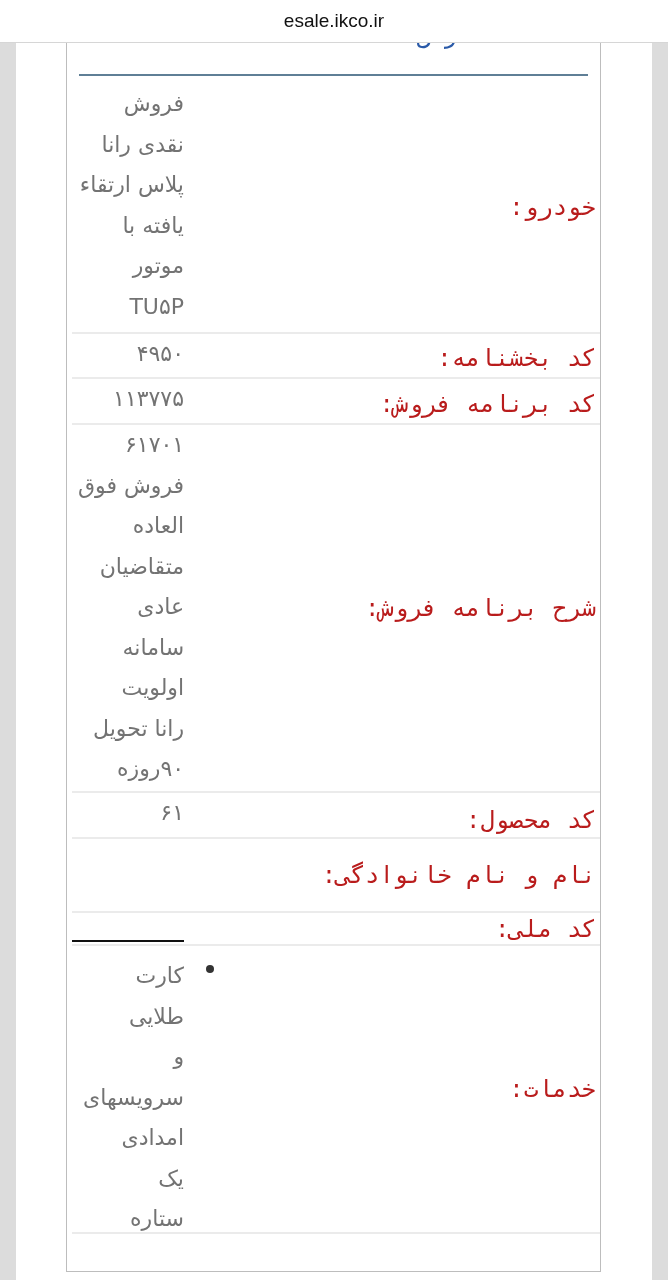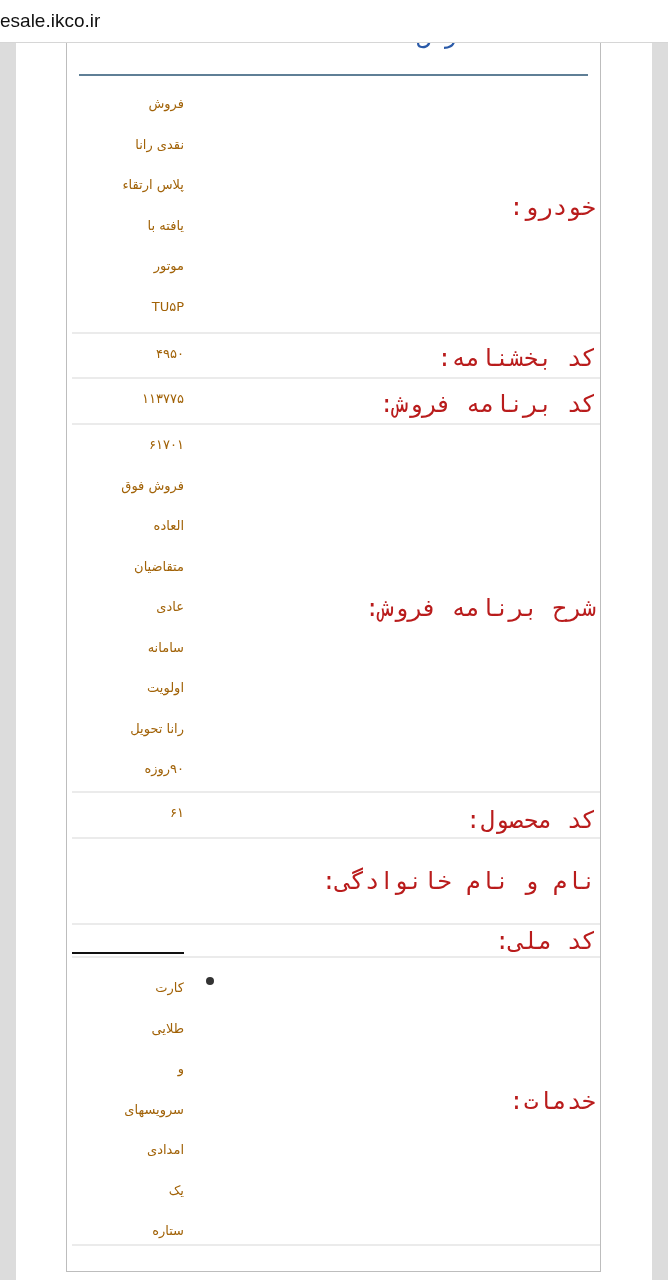--- a/index.html
+++ b/index.html
@@ -5,21 +5,21 @@
   html, body { margin:0; padding:0; }
   body {
     width:668px; height:1280px; overflow:hidden; position:relative;
     background:#ffffff;
     font-family:"DejaVu Sans", sans-serif;
     color:#222;
   }
   .urlbar {
     position:absolute; left:0; top:0; width:668px; height:42px;
     background:#ffffff; border-bottom:1px solid #d6d6d6;
-    display:flex; align-items:center; justify-content:flex-start;
+    display:flex; align-items:center; justify-content:center;
     font-family:"Liberation Sans", sans-serif; font-size:19px; color:#111;
     z-index:5;
   }
   .gutter-left { position:absolute; left:0; top:43px; width:16px; height:1237px; background:#dcdcdc; }
   .gutter-right { position:absolute; right:0; top:43px; width:16px; height:1237px; background:#dcdcdc; }
   .page-col {
     position:absolute; left:16px; top:43px; width:636px; height:1237px; background:#fff;
   }
   .card {
     position:absolute; left:66px; top:43px; width:535px; height:1229px;
@@ -36,21 +36,21 @@
   .rows { position:absolute; left:5px; right:0; top:40px; direction:rtl; }
   .row {
     display:flex; flex-direction:row; border-bottom:2px solid #ebebeb;
     box-sizing:border-box; position:relative;
   }
   .row .label {
     width:300px; padding-right:4px; font-size:24px; color:#b91c1c;
     display:flex; align-items:center; direction:rtl; white-space:nowrap;font-family:Liberation Mono, monospace;
   }
   .row .value {
-    flex:1; font-size:13px; color:#a16207; direction:rtl;
+    flex:1; font-size:22px; color:#737373; direction:rtl;
     padding-right:112px; padding-left:6px; line-height:40.5px;
   }
   .value .line { display:block; white-space:nowrap; }
   .value-single { line-height:44px; }
   .nid-underline { position:absolute; left:0; bottom:2px; width:112px; height:2px; background:#111; }
   .bullet-dot { position:absolute; width:8px; height:8px; border-radius:50%; background:#333; left:134px; top:19px; }
 </style>
 </head>
 <body>
 
@@ -103,21 +103,21 @@
         <span class="line">رانا تحویل</span>
         <span class="line">۹۰روزه</span>
       </div>
     </div>
 
     <div class="row" style="height:46px;">
       <div class="label" style="padding-top:10px;">کد محصول:</div>
       <div class="value value-single">۶۱</div>
     </div>
 
-    <div class="row" style="height:86px;">
+    <div class="row" style="height:74px;">
       <div class="label">نام و نام خانوادگی:</div>
       <div class="value value-single"></div>
     </div>
 
     <div class="row" style="height:33px;">
       <div class="label" style="padding-top:2px;">کد ملی:</div>
       <div class="value value-single"></div>
       <div class="nid-underline"></div>
     </div>
 

